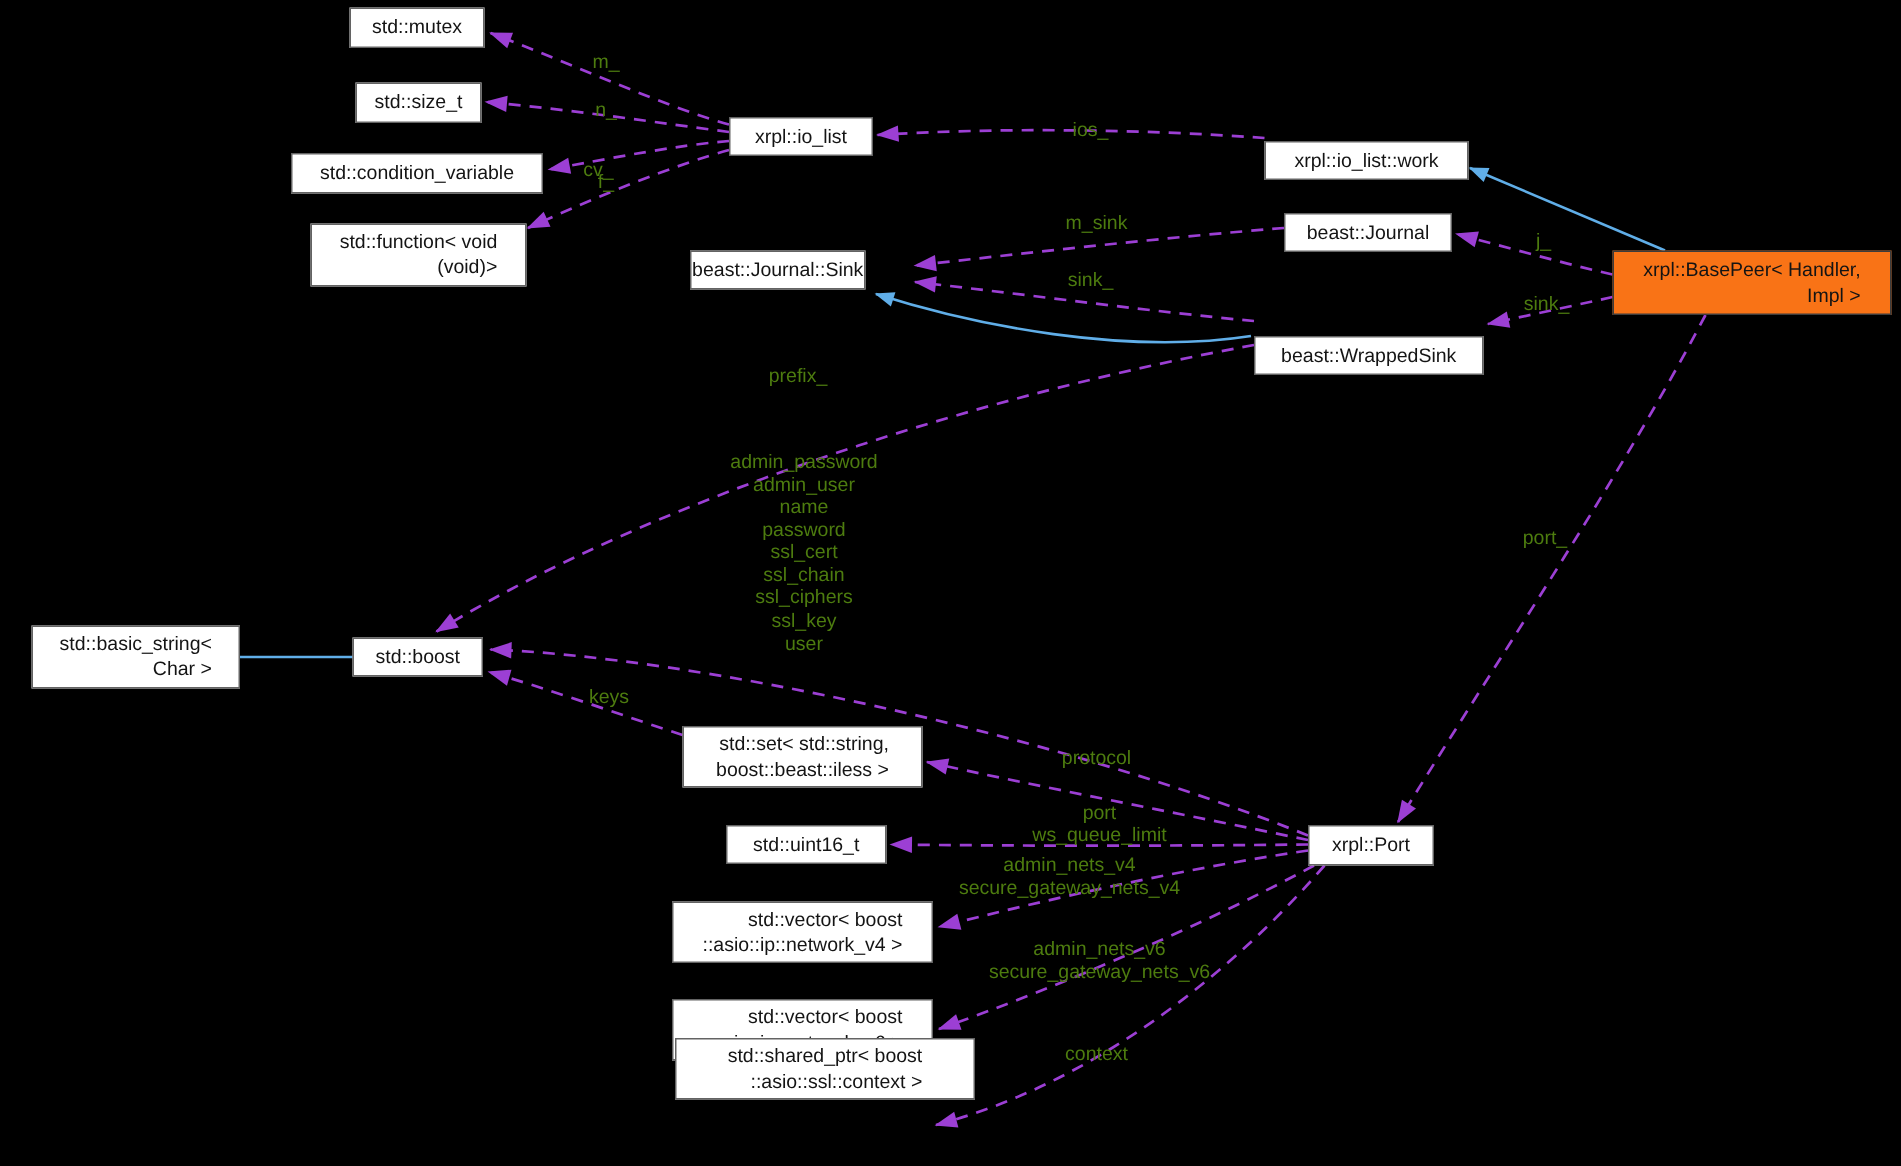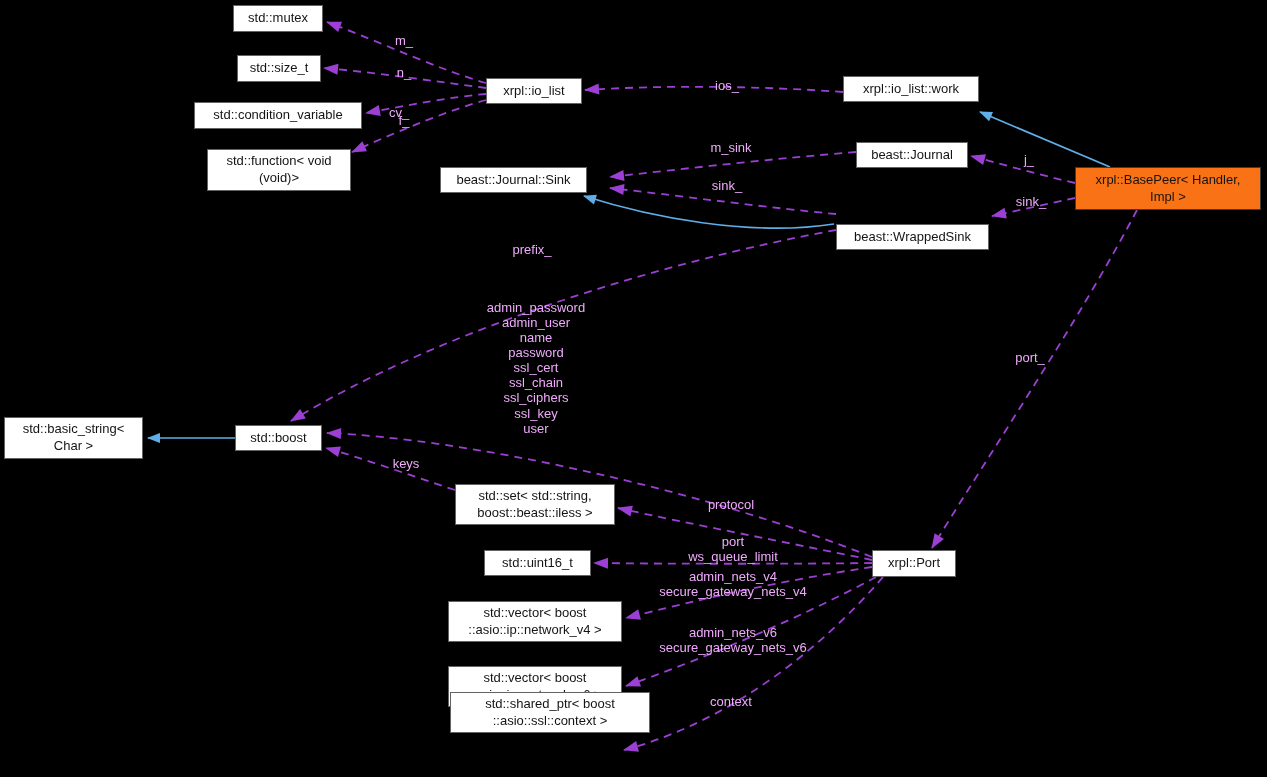--- a/index.html
+++ b/index.html
@@ -7,27 +7,27 @@
     position:relative; width:1267px; height:777px; background:#000000;
     font-family:"Liberation Sans", sans-serif; overflow:hidden;
   }
   svg.edges { position:absolute; left:0; top:0; width:1267px; height:777px; }
   .pe { stroke:#9c3fd4; stroke-width:1.8; fill:none; stroke-dasharray:8 6; }
   .be { stroke:#60aee8; stroke-width:1.7; fill:none; }
   .node {
     position:absolute; box-sizing:border-box;
     display:flex; align-items:center; justify-content:center;
     background:#ffffff; border:1.5px solid #636363; color:#141414;
-    font-size:13px; line-height:1.3; text-align:center; white-space:pre-line;
+    font-size:13px; line-height:1.3; text-align:right; white-space:pre-line;
     padding:1px 4px; cursor:pointer;
   }
   .node.highlight { background:#f97316; border-color:#3c3c3c; cursor:default; }
   .elabel {
     position:absolute; transform:translate(-50%,-50%);
-    color:#f0abfc; font-size:13px; line-height:1.16; text-align:center;
+    color:#4d7c0f; font-size:13px; line-height:1.16; text-align:center;
     white-space:pre-line; pointer-events:none;
   }
 </style>
 </head>
 <body>
 
 <div class="canvas">
 
   <svg class="edges" viewBox="0 0 1267 777">
     <defs>
@@ -62,27 +62,27 @@
     <path class="be" d="M834,224 C750,237 650,217 584,196" marker-end="url(#arrow-b)"></path>
     <path class="be" d="M235,438 L148,438" marker-end="url(#arrow-b)"></path>
   </svg>
 
   <div class="node" style="left:233px;top:5px;width:90px;height:27px">std::mutex</div>
   <div class="node" style="left:237px;top:55px;width:84px;height:27px">std::size_t</div>
   <div class="node" style="left:194px;top:102px;width:168px;height:27px">std::condition_variable</div>
   <div class="node" style="left:207px;top:149px;width:144px;height:42px">std::function&lt; void
 (void)&gt;</div>
   <div class="node" style="left:486px;top:78px;width:96px;height:26px">xrpl::io_list</div>
-  <div class="node" style="left:843px;top:76px;width:136px;height:26px">xrpl::io_list::work</div>
+  <div class="node" style="left:843px;top:94px;width:136px;height:26px">xrpl::io_list::work</div>
   <div class="node" style="left:856px;top:142px;width:112px;height:26px">beast::Journal</div>
-  <div class="node" style="left:440px;top:167px;width:147px;height:26px">beast::Journal::Sink</div>
+  <div class="node" style="left:460px;top:167px;width:117px;height:26px">beast::Journal::Sink</div>
   <div class="node" style="left:836px;top:224px;width:153px;height:26px">beast::WrappedSink</div>
   <div class="node highlight" style="left:1075px;top:167px;width:186px;height:43px">xrpl::BasePeer&lt; Handler,
 Impl &gt;</div>
-  <div class="node" style="left:4px;top:417px;width:139px;height:42px">std::basic_string&lt;
+  <div class="node" style="left:21px;top:417px;width:139px;height:42px">std::basic_string&lt;
 Char &gt;</div>
   <div class="node" style="left:235px;top:425px;width:87px;height:26px">std::boost</div>
   <div class="node" style="left:455px;top:484px;width:160px;height:41px">std::set&lt; std::string,
 boost::beast::iless &gt;</div>
   <div class="node" style="left:484px;top:550px;width:107px;height:26px">std::uint16_t</div>
   <div class="node" style="left:448px;top:601px;width:174px;height:41px">std::vector&lt; boost
 ::asio::ip::network_v4 &gt;</div>
   <div class="node" style="left:448px;top:666px;width:174px;height:41px">std::vector&lt; boost
 ::asio::ip::network_v6 &gt;</div>
   <div class="node" style="left:450px;top:692px;width:200px;height:41px">std::shared_ptr&lt; boost
@@ -106,19 +106,19 @@
 ssl_cert
 ssl_chain
 ssl_ciphers
 ssl_key
 user</div>
   <div class="elabel" style="left:1030px;top:358px">port_</div>
   <div class="elabel" style="left:406px;top:464px">keys</div>
   <div class="elabel" style="left:731px;top:505px">protocol</div>
   <div class="elabel" style="left:733px;top:549px">port
 ws_queue_limit</div>
-  <div class="elabel" style="left:733px;top:584px">admin_nets_v4
+  <div class="elabel" style="left:713px;top:584px">admin_nets_v4
 secure_gateway_nets_v4</div>
   <div class="elabel" style="left:733px;top:640px">admin_nets_v6
 secure_gateway_nets_v6</div>
   <div class="elabel" style="left:731px;top:702px">context</div>
 
 </div>
 
 </body></html>

